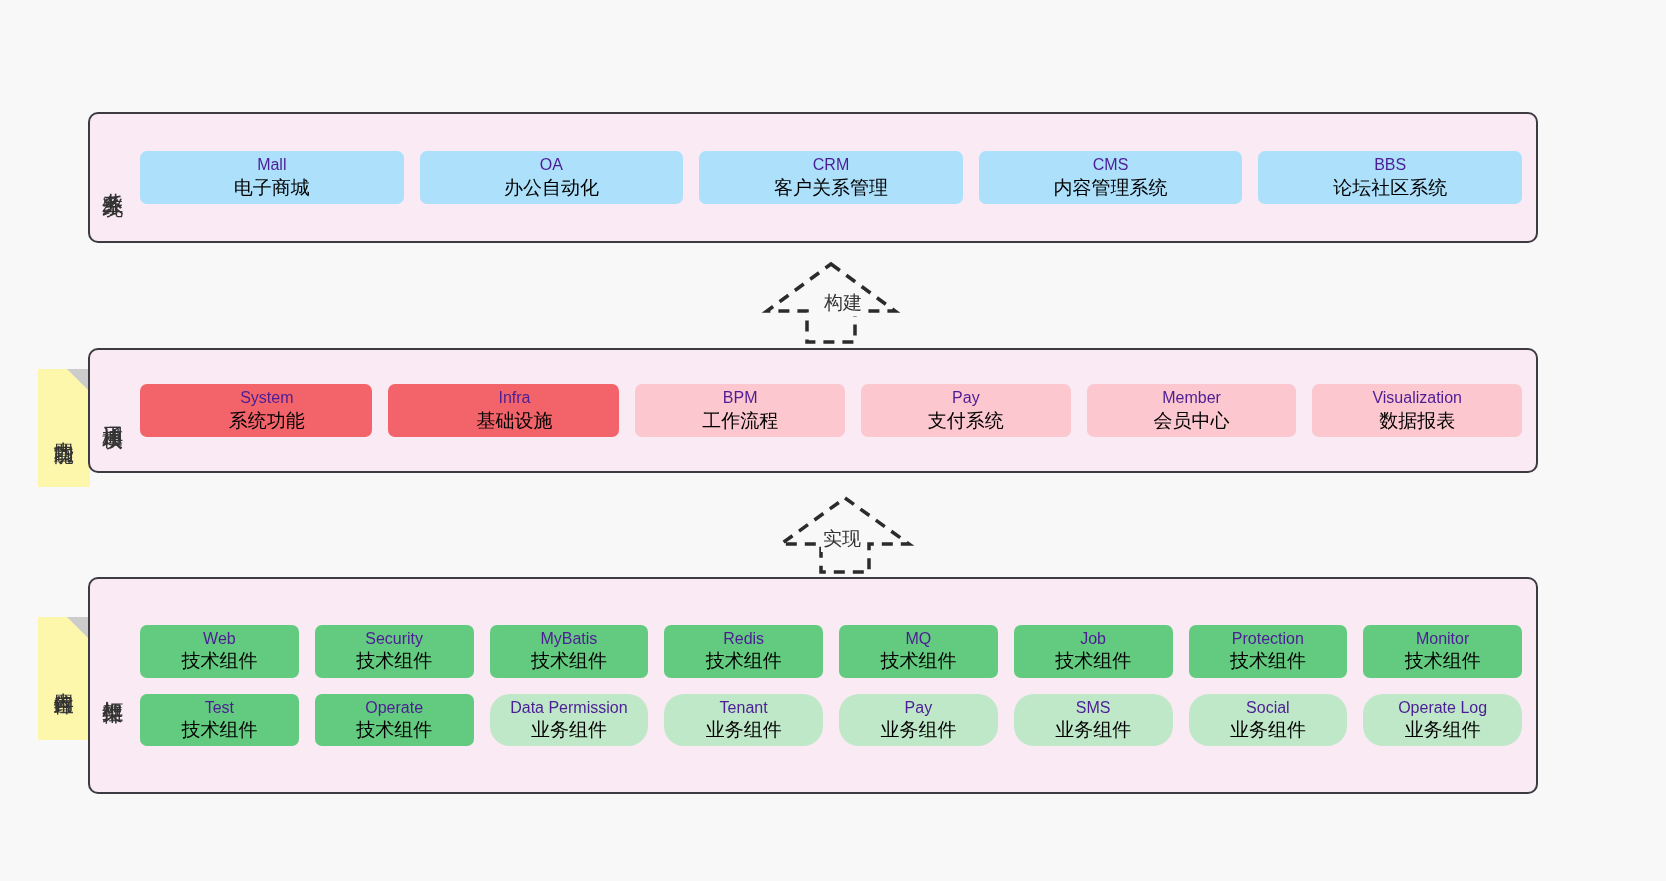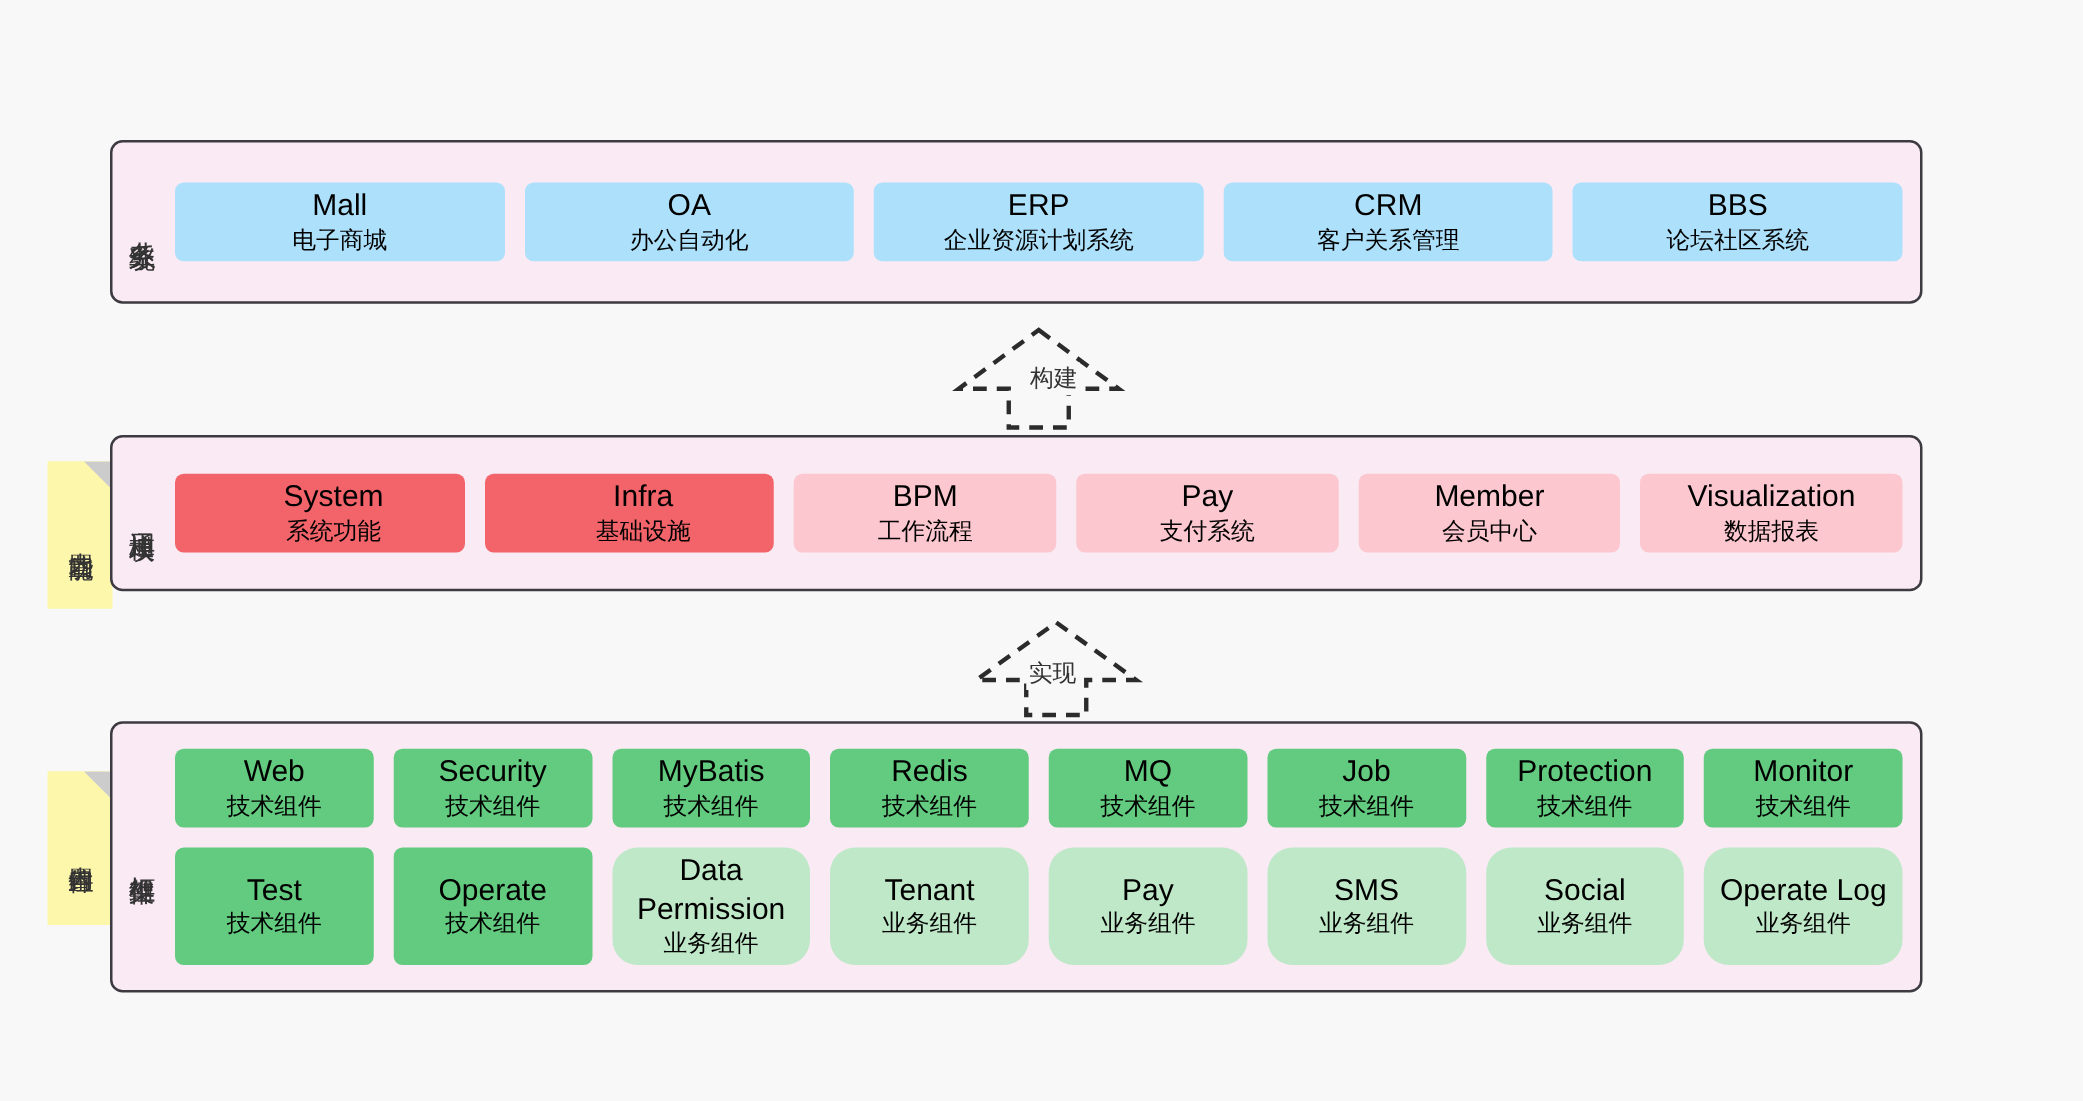--- a/index.html
+++ b/index.html
@@ -73,22 +73,22 @@
     display: flex;
     flex-direction: column;
     align-items: center;
     justify-content: center;
     box-sizing: border-box;
     text-align: center;
     line-height: 1.28;
     padding: 4px 6px;
   }
   .cell .en {
-    font-size: 24px;
-    color: #000000;
+    font-size: 16px;
+    color: #4c1d95;
   }
   .cell .cn {
     font-size: 19px;
     color: #000000;
   }
 
   
   .c-blue        { background: #ade0fb; }
   .c-red         { background: #f2646a; padding-left: 28px; }
   .c-pink-light  { background: #fcc7cf; }
@@ -148,26 +148,26 @@
       <div class="cell-row">
         <div class="cell c-blue">
           <div class="en">Mall</div>
           <div class="cn">电子商城</div>
         </div>
         <div class="cell c-blue">
           <div class="en">OA</div>
           <div class="cn">办公自动化</div>
         </div>
         <div class="cell c-blue">
-          <div class="en">ERP</div>
-          <div class="cn">企业资源计划系统</div>
-        </div>
-        <div class="cell c-blue">
           <div class="en">CRM</div>
           <div class="cn">客户关系管理</div>
+        </div>
+        <div class="cell c-blue">
+          <div class="en">CMS</div>
+          <div class="cn">内容管理系统</div>
         </div>
         <div class="cell c-blue">
           <div class="en">BBS</div>
           <div class="cn">论坛社区系统</div>
         </div>
       </div>
     </div>
   </div>
 
   <div class="arrow-wrap" style="left:756px; top:258px; width:150px; height:88px;">

